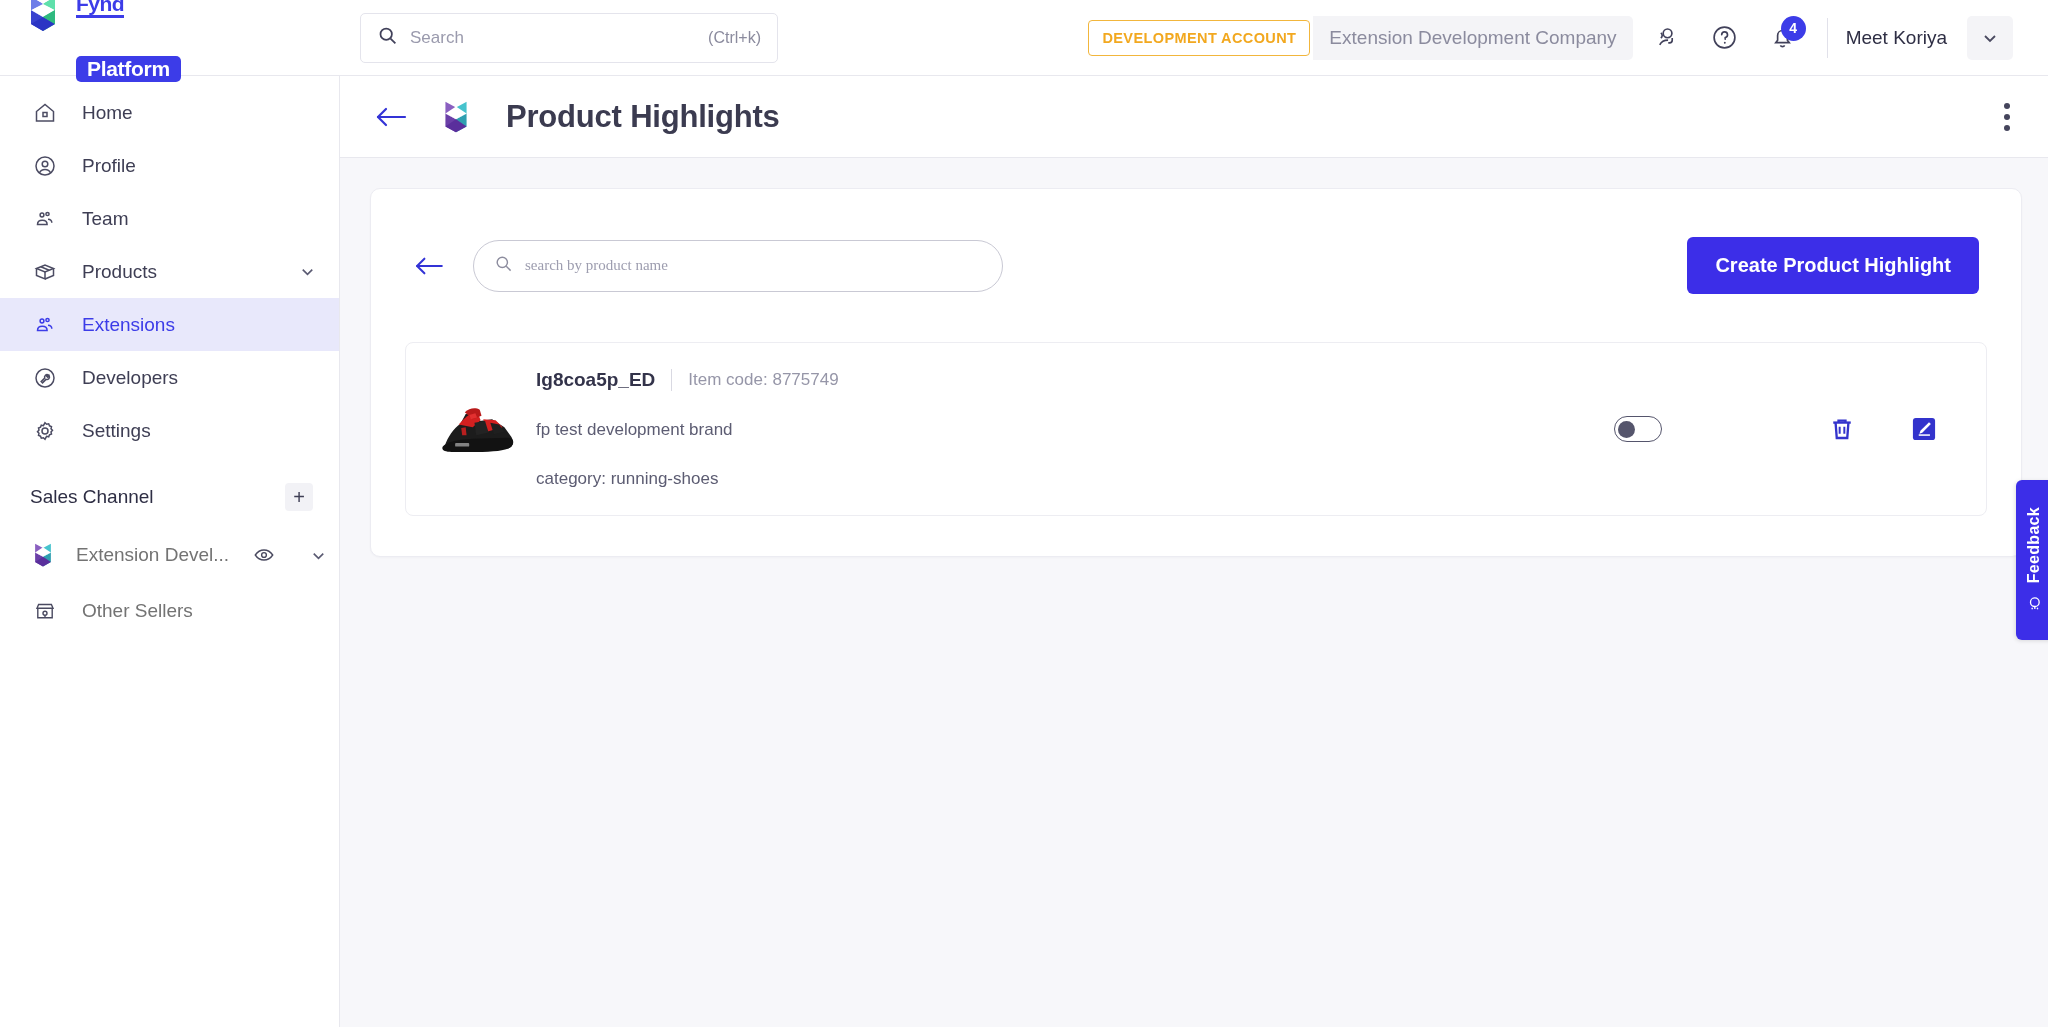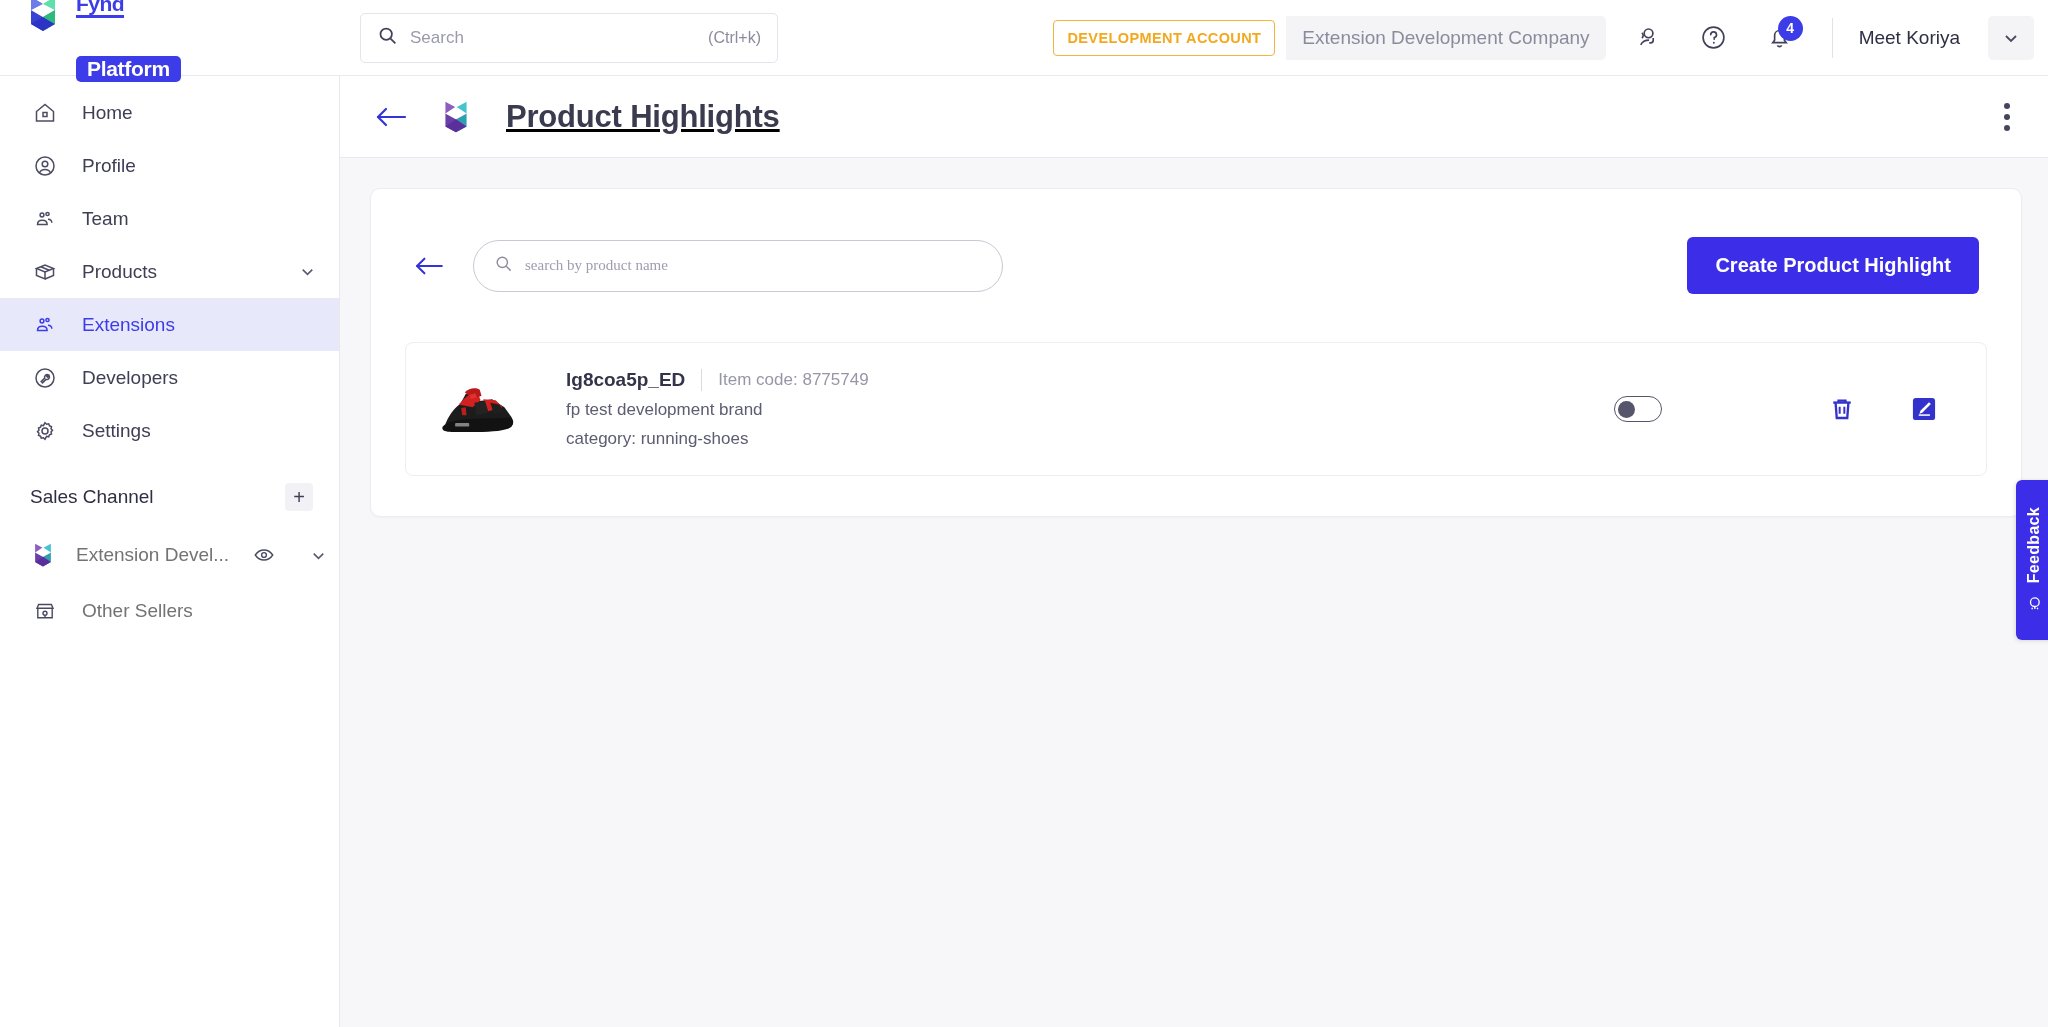--- a/index.html
+++ b/index.html
@@ -57,22 +57,22 @@
     font-family: "Liberation Sans", sans-serif;
     background: transparent;
   }
   .search-wrap input::placeholder { color: #9a9aad; }
   .search-kbd { font-size: 16px; color: #8b8b9e; white-space: nowrap; }
 
   .topbar-right {
     margin-left: auto;
     display: flex; align-items: center;
     height: 100%;
-    padding-right: 14px;
-    gap: 12px;
+    padding-right: 35px;
+    gap: 4px;
   }
   .dev-pill {
     border: 1px solid #f2b63c;
     color: #f2a81f;
     font-size: 14.5px;
     font-weight: bold;
     letter-spacing: 0.4px;
     padding: 9px 13px;
     border-radius: 4px;
     white-space: nowrap;
@@ -161,21 +161,20 @@
 
   
   .main { flex: 1; display: flex; flex-direction: column; min-width: 0; background: #f7f7fa; }
   .page-head {
     height: 82px; flex: 0 0 82px;
     background: #ffffff;
     border-bottom: 1px solid #e8e8ee;
     display: flex; align-items: center;
     padding: 0 28px 0 34px;
     gap: 28px;
-    text-decoration: underline;
   }
   .back-arrow { color: #3333d6; display: flex; align-items: center; }
   .page-logo { width: 42px; height: 40px; display: flex; align-items: center; }
   .page-title { font-size: 31px; font-weight: bold; color: #3b3b50; letter-spacing: -0.2px; }
   .kebab { margin-left: auto; display: flex; flex-direction: column; gap: 5px; padding: 8px 10px; }
   .kebab span { width: 6px; height: 6px; border-radius: 50%; background: #45455c; display: block; }
 
   .content { flex: 1; padding: 30px 26px 0 30px; position: relative; overflow: hidden; }
   .card {
     background: #ffffff;
@@ -211,33 +210,33 @@
     font-family: "Liberation Sans", sans-serif;
     white-space: nowrap;
   }
 
   .prod-row {
     margin-top: 42px;
     border: 1px solid #ededf2;
     border-radius: 8px;
     display: flex; align-items: center;
     padding: 26px 34px 26px 28px;
-    gap: 44px;
+    gap: 14px;
     min-height: 122px;
   }
   .thumb {
     width: 88px; height: 70px; flex: 0 0 88px;
     display: flex; align-items: center; justify-content: center;
   }
   .prod-info { display: flex; flex-direction: column; gap: 9px; }
   .prod-line1 { display: flex; align-items: center; gap: 16px; }
   .prod-name { font-size: 19px; font-weight: bold; color: #33334a; }
   .prod-sep { width: 1px; height: 22px; background: #d9d9e2; }
   .prod-code { font-size: 17px; color: #9696a8; }
-  .prod-brand, .prod-cat { font-size: 17px; color: #5c5c72; }
+  .prod-brand, .prod-cat { font-size: 17px; color: #5c5c72; margin-top: 20px; }
 
   .row-actions { margin-left: auto; display: flex; align-items: center; gap: 0; }
   .toggle {
     width: 48px; height: 26px; border-radius: 14px;
     border: 1.5px solid #55556c; background: #ffffff;
     display: flex; align-items: center; padding: 0 3px;
     cursor: pointer;
   }
   .toggle .knob { width: 17px; height: 17px; border-radius: 50%; background: #55556c; }
   .act-btn {

